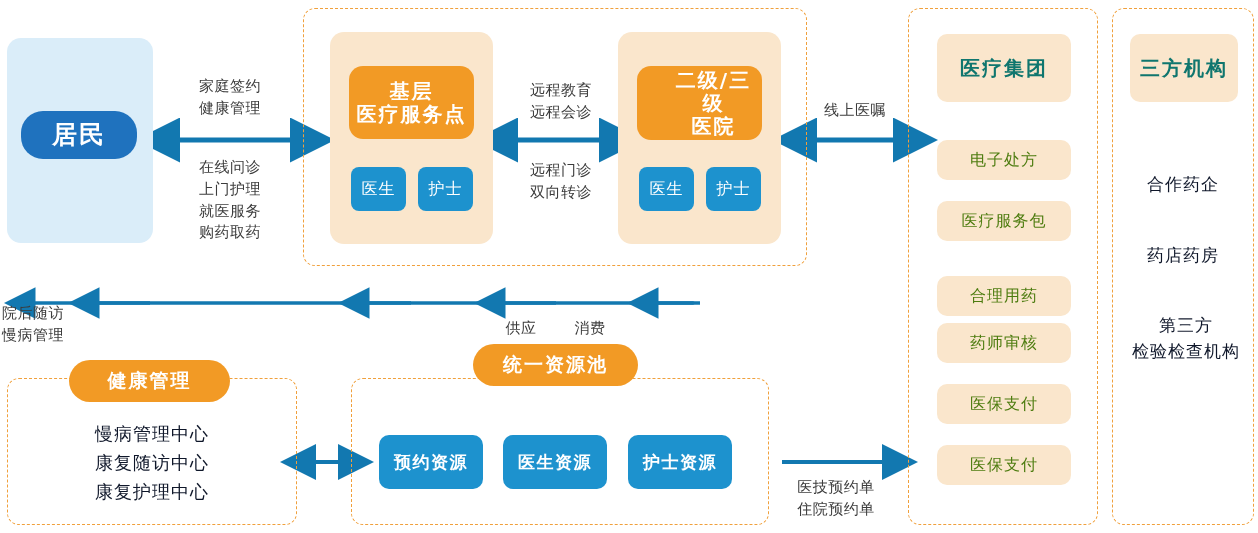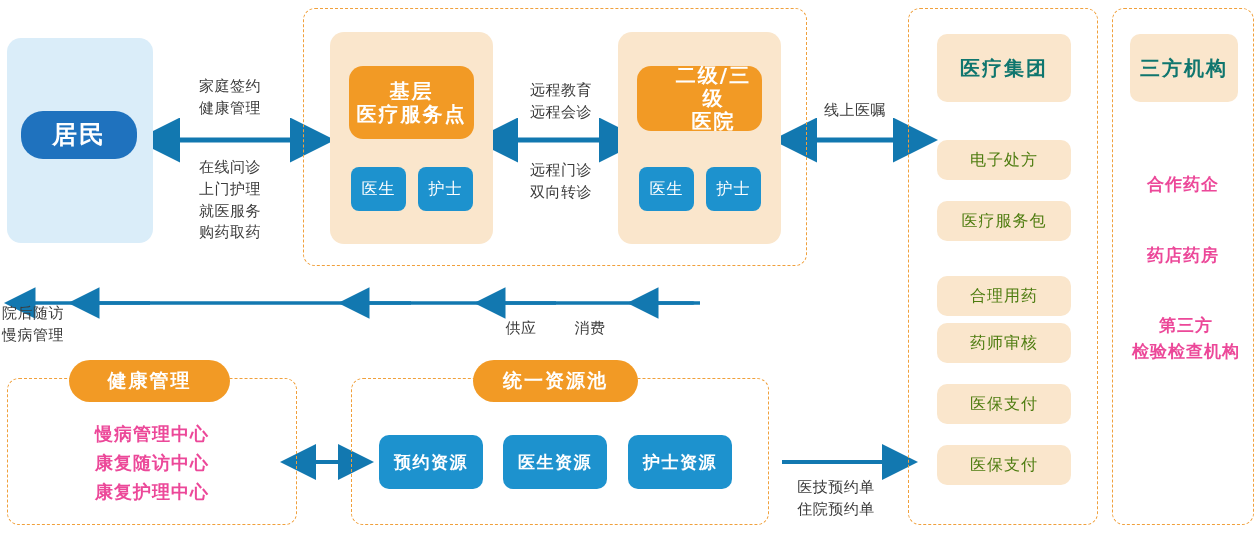--- a/index.html
+++ b/index.html
@@ -80,22 +80,22 @@
     letter-spacing: 1px;
   }
   .beige-chip.header {
     color: #0f766e;
     font-weight: bold;
     font-size: 20px;
     letter-spacing: 2px;
   }
 
   .orange-text {
-    color: #ec4899;
-    font-weight: bold;
+    color: #0f172a;
+    font-weight: normal;
     font-size: 17px;
     letter-spacing: 1px;
     text-align: center;
     line-height: 1.5;
   }
 
   .label-text {
     color: #3C3C3C;
     font-size: 15px;
     text-align: center;
@@ -182,21 +182,21 @@
 医疗服务点</div>
   <div class="abs chip" style="left:351px; top:167px; width:55px; height:44px;">医生</div>
   <div class="abs chip" style="left:418px; top:167px; width:55px; height:44px;">护士</div>
 
   <div class="abs label-text" style="left: 505px; top: 80px; width: 112px; white-space: pre-line;">远程教育
 远程会诊</div>
   <div class="abs label-text" style="left: 505px; top: 160px; width: 112px; white-space: pre-line;">远程门诊
 双向转诊</div>
 
   <div class="abs beige-panel" style="left:618px; top:32px; width:163px; height:212px;"></div>
-  <div class="abs pill pill-orange" style="left: 637px; top: 66px; width: 125px; height: 65px; font-size: 20px; border-radius: 14px; white-space: pre-line; padding-left: 28px;">二级/三级
+  <div class="abs pill pill-orange" style="left: 637px; top: 66px; width: 125px; height: 74px; font-size: 20px; border-radius: 14px; white-space: pre-line; padding-left: 28px;">二级/三级
 医院</div>
   <div class="abs chip" style="left:639px; top:167px; width:55px; height:44px;">医生</div>
   <div class="abs chip" style="left:706px; top:167px; width:55px; height:44px;">护士</div>
 
   <div class="abs label-text" style="left:810px; top:100px; width:90px;">线上医嘱</div>
 
   <div class="abs dashed-panel" style="left:908px; top:8px; width:190px; height:517px;"></div>
   <div class="abs beige-chip header" style="left:937px; top:34px; width:134px; height:68px;">医疗集团</div>
 
   <div class="abs beige-chip" style="left:937px; top:140px; width:134px; height:40px;">电子处方</div>
@@ -215,21 +215,21 @@
 检验检查机构</div>
 
   <div class="abs dashed-panel" style="left:7px; top:378px; width:290px; height:147px;"></div>
   <div class="abs pill pill-orange" style="left:69px; top:360px; width:161px; height:42px; font-size:19px; border-radius:21px;">健康管理</div>
 
   <div class="abs orange-text" style="left:17px; top:420px; width:270px; font-size:18px;">慢病管理中心</div>
   <div class="abs orange-text" style="left:17px; top:449px; width:270px; font-size:18px;">康复随访中心</div>
   <div class="abs orange-text" style="left:17px; top:478px; width:270px; font-size:18px;">康复护理中心</div>
 
   <div class="abs dashed-panel" style="left:351px; top:378px; width:418px; height:147px;"></div>
-  <div class="abs pill pill-orange" style="left:473px; top:360px; width:165px; height:42px; font-size:19px; border-radius:21px;">统一资源池</div>
+  <div class="abs pill pill-orange" style="left:473px; top:344px; width:165px; height:42px; font-size:19px; border-radius:21px;">统一资源池</div>
 
   <div class="abs chip chip-res" style="left:379px; top:435px; width:104px; height:54px;">预约资源</div>
   <div class="abs chip chip-res" style="left:503px; top:435px; width:104px; height:54px;">医生资源</div>
   <div class="abs chip chip-res" style="left:628px; top:435px; width:104px; height:54px;">护士资源</div>
 
   <div class="abs label-text" style="left:494px; top:318px; width:54px;">供应</div>
   <div class="abs label-text" style="left:563px; top:318px; width:54px;">消费</div>
 
   <div class="abs label-text" style="left: 778px; top: 477px; width: 116px; white-space: pre-line;">医技预约单
 住院预约单</div>

